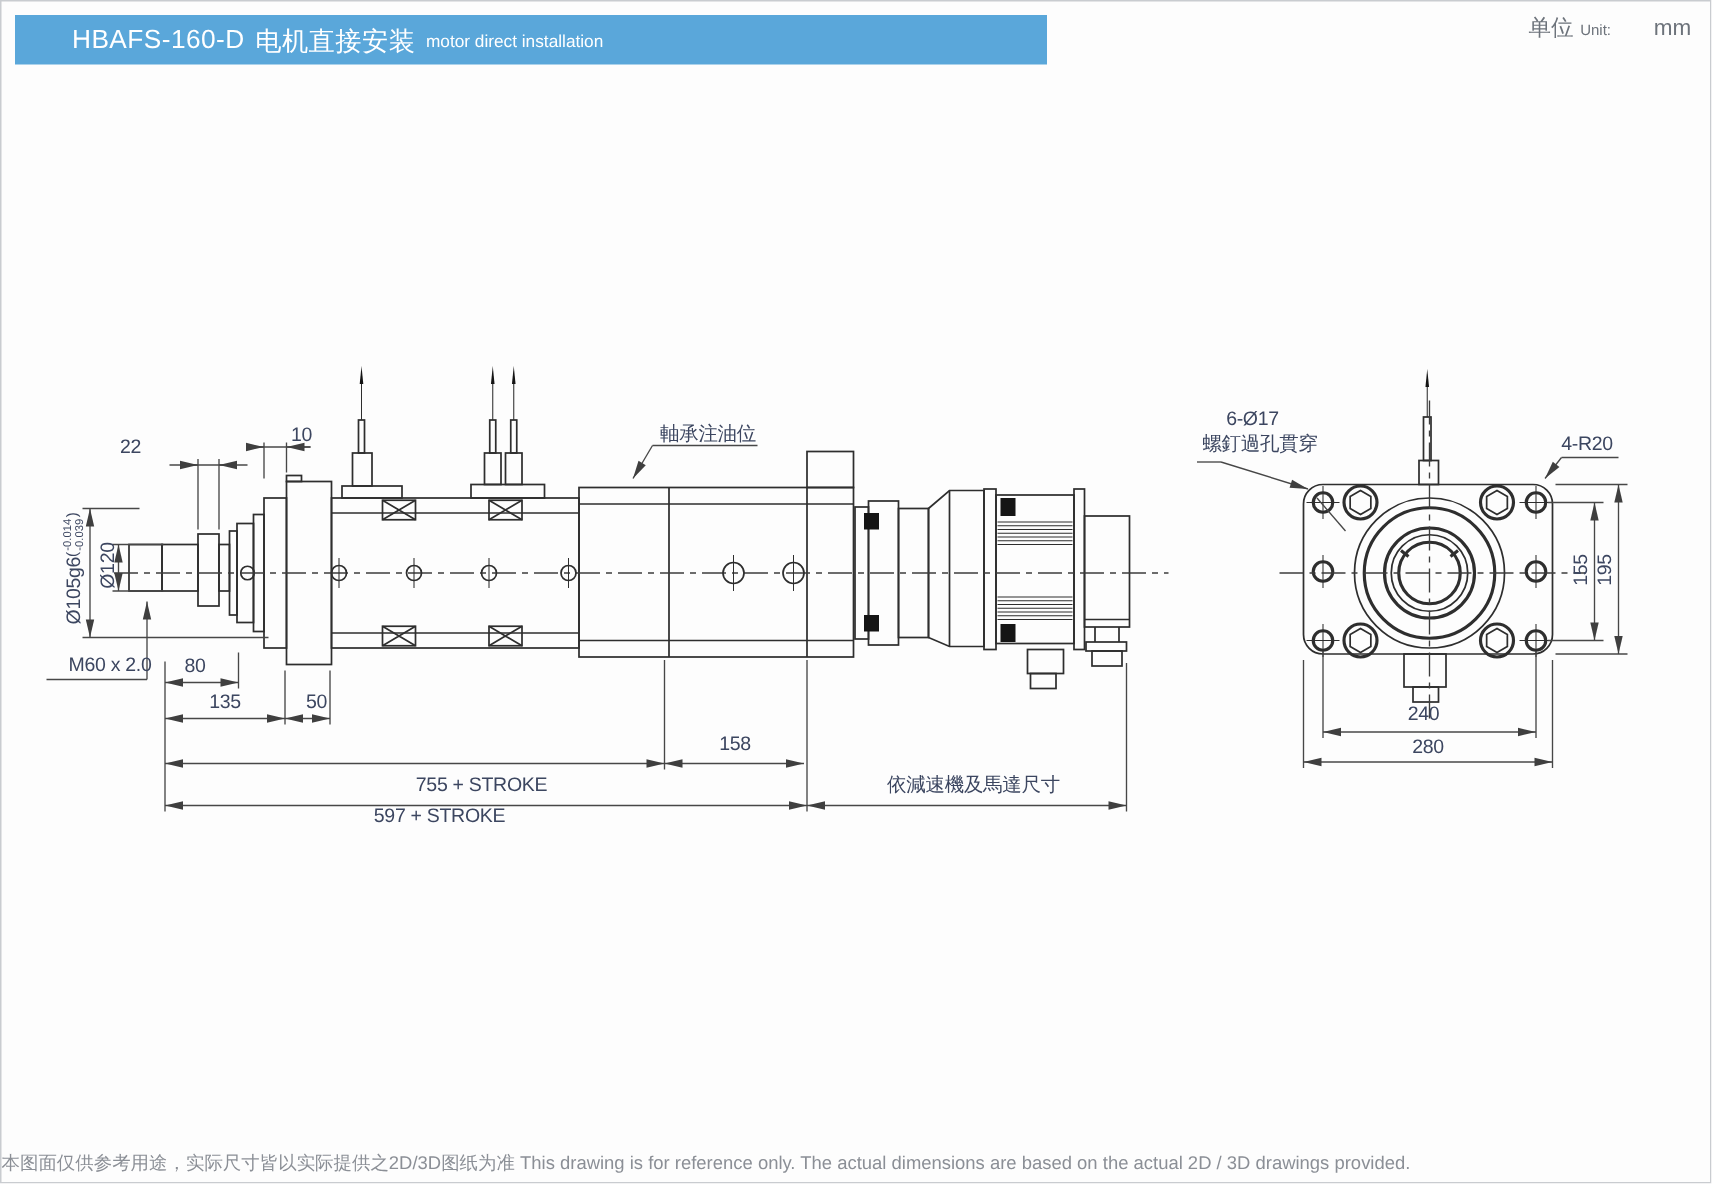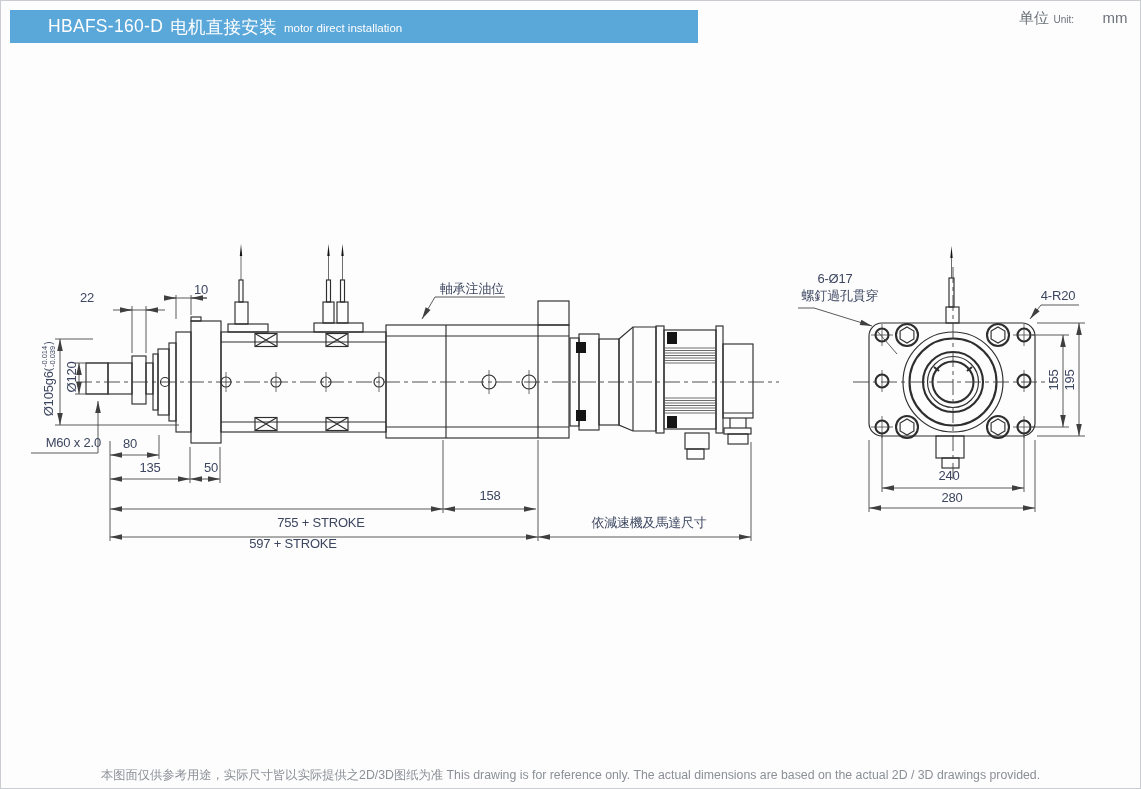--- a/index.html
+++ b/index.html
@@ -21,21 +21,21 @@
   svg .t{stroke:var(--line,#2e2e2e);fill:none;stroke-width:.7px;}
   svg .blk{fill:#151515;stroke:none;}
   svg .cl{stroke:#3c3c3c;fill:none;stroke-width:.9px;stroke-dasharray:16 4 4 4;}
   svg .dim{stroke:#474747;fill:none;stroke-width:.9px;}
   .dimtext{position:absolute;color:var(--dim,#3c4660);font-size:13px;white-space:nowrap;
         text-align:center;letter-spacing:-.2px;line-height:14px;}
   .rot{transform:rotate(-90deg);display:flex;align-items:center;justify-content:center;}
   .stack{display:inline-flex;flex-direction:column;font-size:7.5px;line-height:8px;
         letter-spacing:0;margin:0 1px;}
   .paren{font-size:10px;}
-  .footnote{position:absolute;left:0;top:766px;width:100%;text-align:center;
+  .footnote{position:absolute;left:0;top:766px;width:100%;
         color:var(--muted,#8b8f96);font-size:12.3px;white-space:nowrap;}
 </style>
 </head>
 <body>
 
 <div class="page">
 
   <div class="titlebar">
     <span class="main">HBAFS-160-D</span>
     <span class="main">电机直接安装</span>

